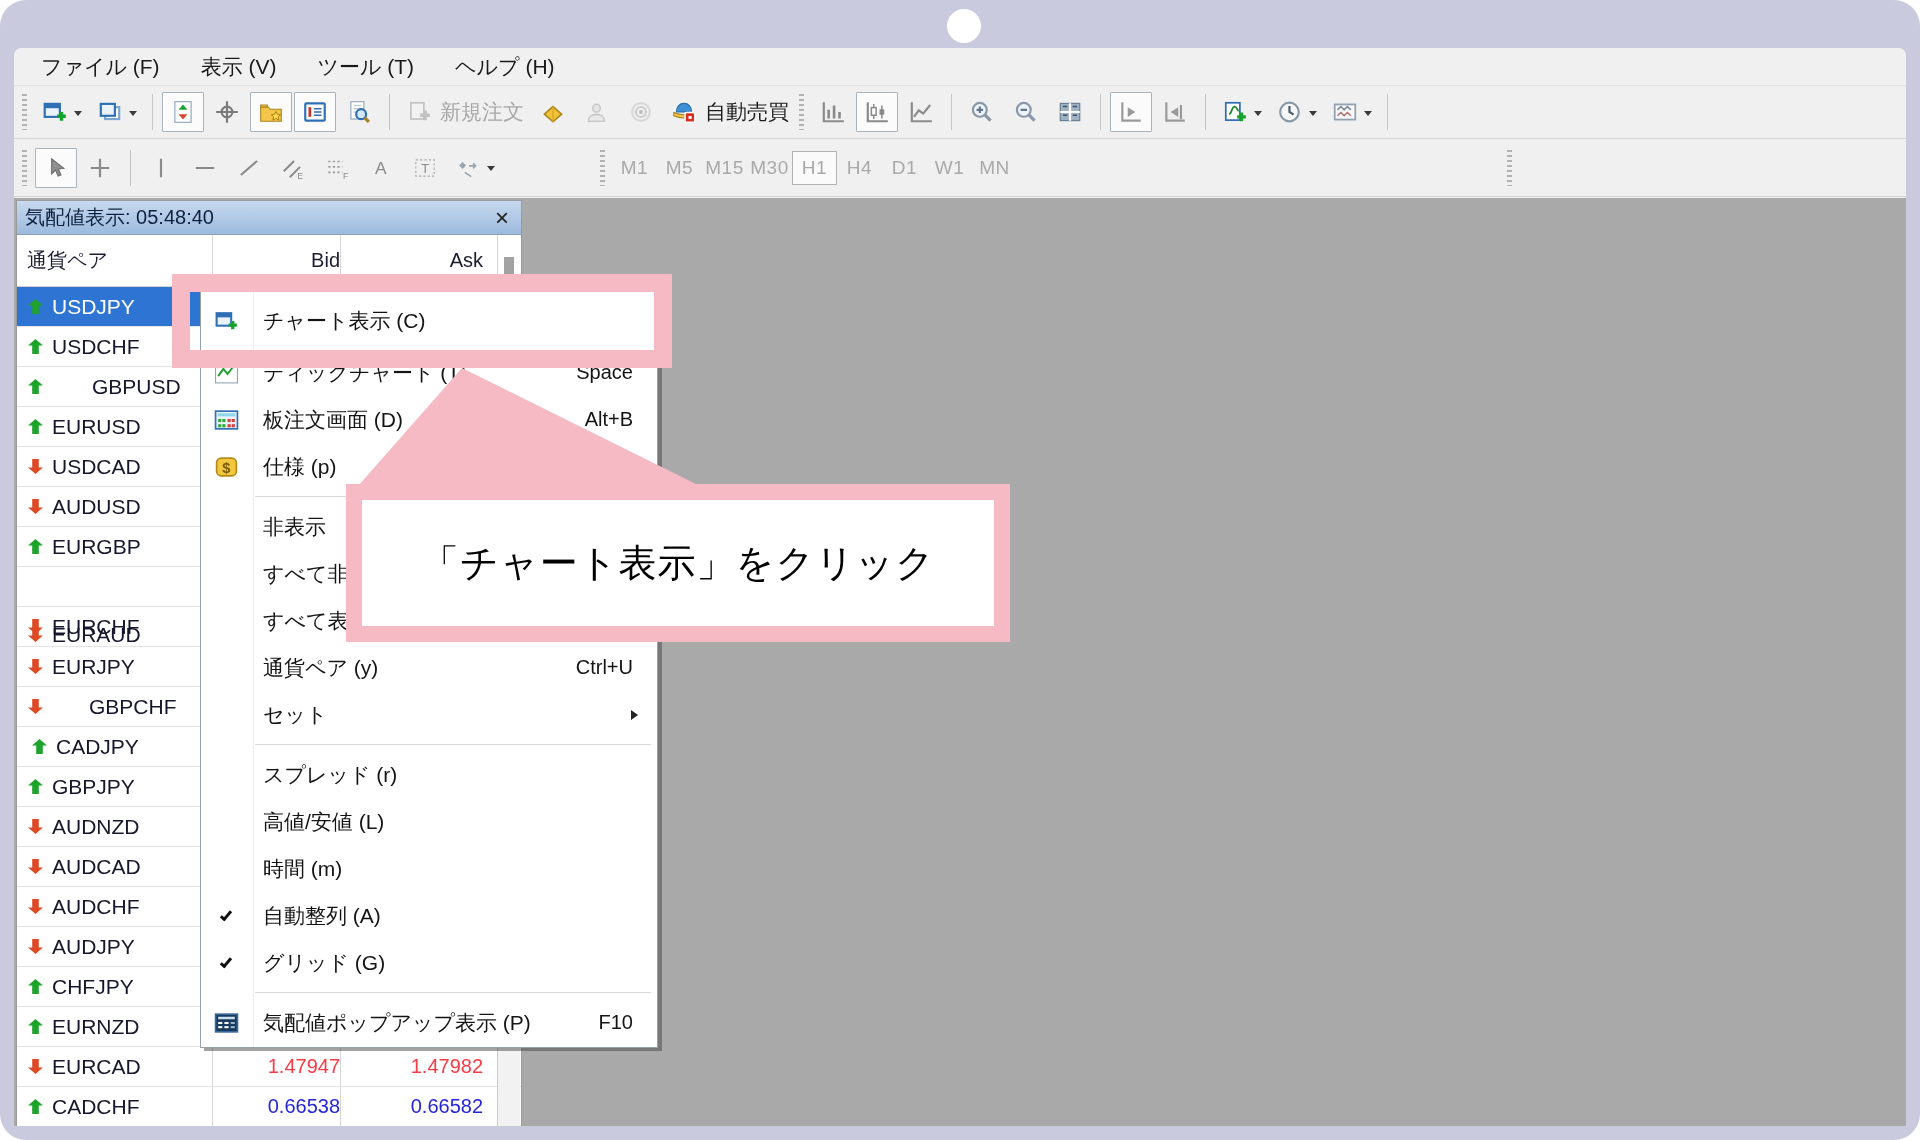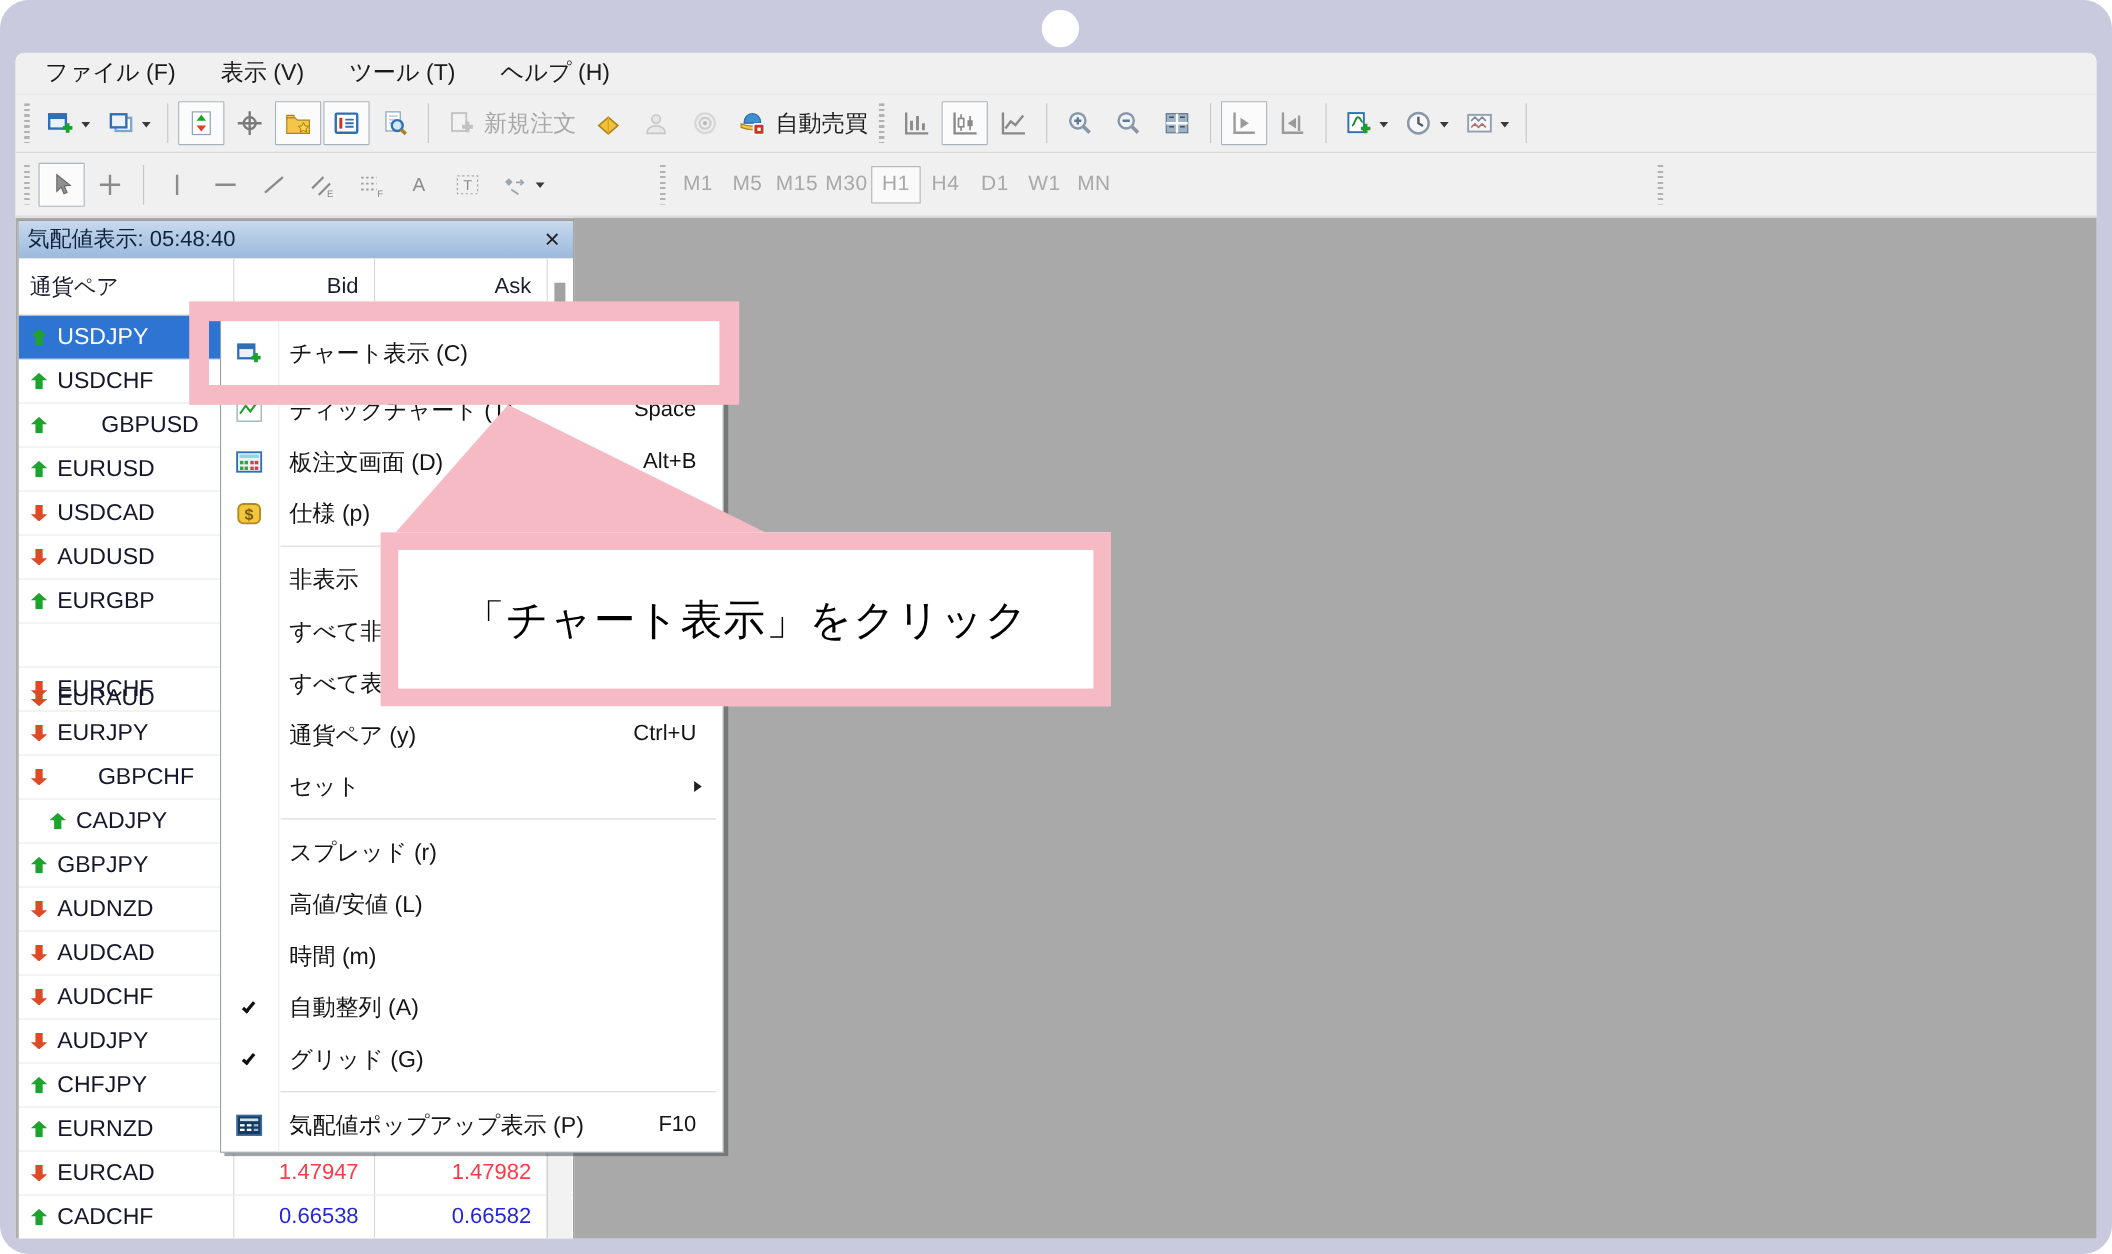--- a/index.html
+++ b/index.html
@@ -35,21 +35,21 @@
   .workspace{position:absolute;left:0;top:150px;right:0;bottom:0;background:#a9a9a9;z-index:1}
   .chart-area{position:absolute;left:508px;top:0;right:0;bottom:0;background:#a9a9a9}
 
   
   .mw-panel{position:absolute;left:2px;top:2px;width:506px;bottom:0;background:#fff;border:1px solid #9a9a9a;border-bottom:none;overflow:hidden}
   .mw-header{height:34px;background:linear-gradient(#c7d9ee,#9cbadd);display:flex;align-items:center;padding:0 8px;border-bottom:1px solid #8aa0b8;color:#0e2240;font-size:20px}
   .mw-close{margin-left:auto;font-size:24px;color:#222;line-height:1;padding:0 4px}
   .mw-cols{height:52px;border-bottom:1px solid #cfcfcf;display:flex;align-items:center;font-size:20px;color:#1c1c30;background:#fff}
   .cell{height:100%;display:flex;align-items:center;border-right:1px solid #d6d6d6}
   .c-sym{width:196px;padding-left:10px}
-  .c-bid{width:128px;justify-content:flex-end;padding-right:14px}
+  .c-bid{width:128px;justify-content:flex-end;}
   .c-ask{width:157px;justify-content:flex-end;padding-right:14px}
   .mw-row{display:flex;height:40px;border-bottom:1px solid #e4e4e4;font-size:21px;color:#16162c;background:#fff}
   .mw-row .cell{border-right:1px solid #d6d6d6}
   .mw-row.sel{background:#2e74d2;color:#fff}
   .ar{width:15px;height:15px;margin:0 9px 0 11px;flex:none;clip-path:polygon(50% 0,100% 44%,72% 44%,72% 100%,28% 100%,28% 44%,0 44%)}
   .ar.up{background:#1fa32c}
   .ar.dn{background:#dd4a26;transform:rotate(180deg)}
   .b,.a{font-size:20px}
   .mw-row.red .b,.mw-row.red .a{color:#fb3a46}
   .mw-row.blue .b,.mw-row.blue .a{color:#2525d8}
@@ -500,21 +500,21 @@
             </div>
             <div class="mw-row">
               <div class="cell c-sym" style="padding-left: 0px; gap: 37px;">
                 <span class="ar dn"></span>
                 <span class="sym">GBPCHF</span>
               </div>
               <div class="cell c-bid b"></div>
               <div class="cell c-ask a"></div>
             </div>
             <div class="mw-row">
-              <div class="cell c-sym" style="padding-left: 17px;">
+              <div class="cell c-sym" style="padding-left: 4px;">
                 <span class="ar up"></span>
                 <span class="sym">CADJPY</span>
               </div>
               <div class="cell c-bid b"></div>
               <div class="cell c-ask a"></div>
             </div>
             <div class="mw-row">
               <div class="cell c-sym" style="padding-left: 0px;">
                 <span class="ar up"></span>
                 <span class="sym">GBPJPY</span>

